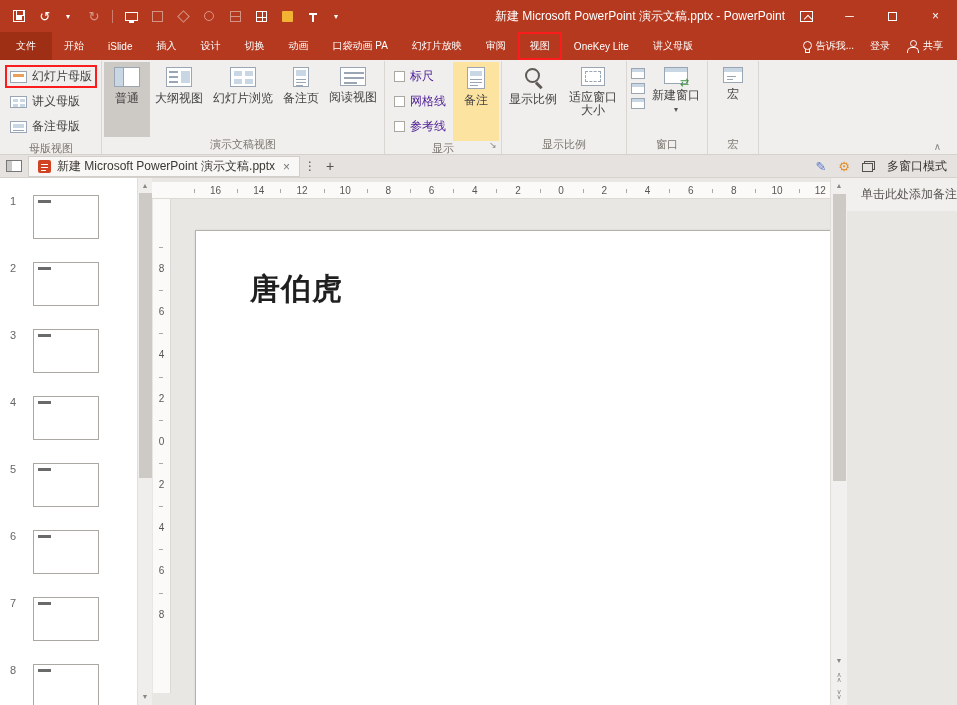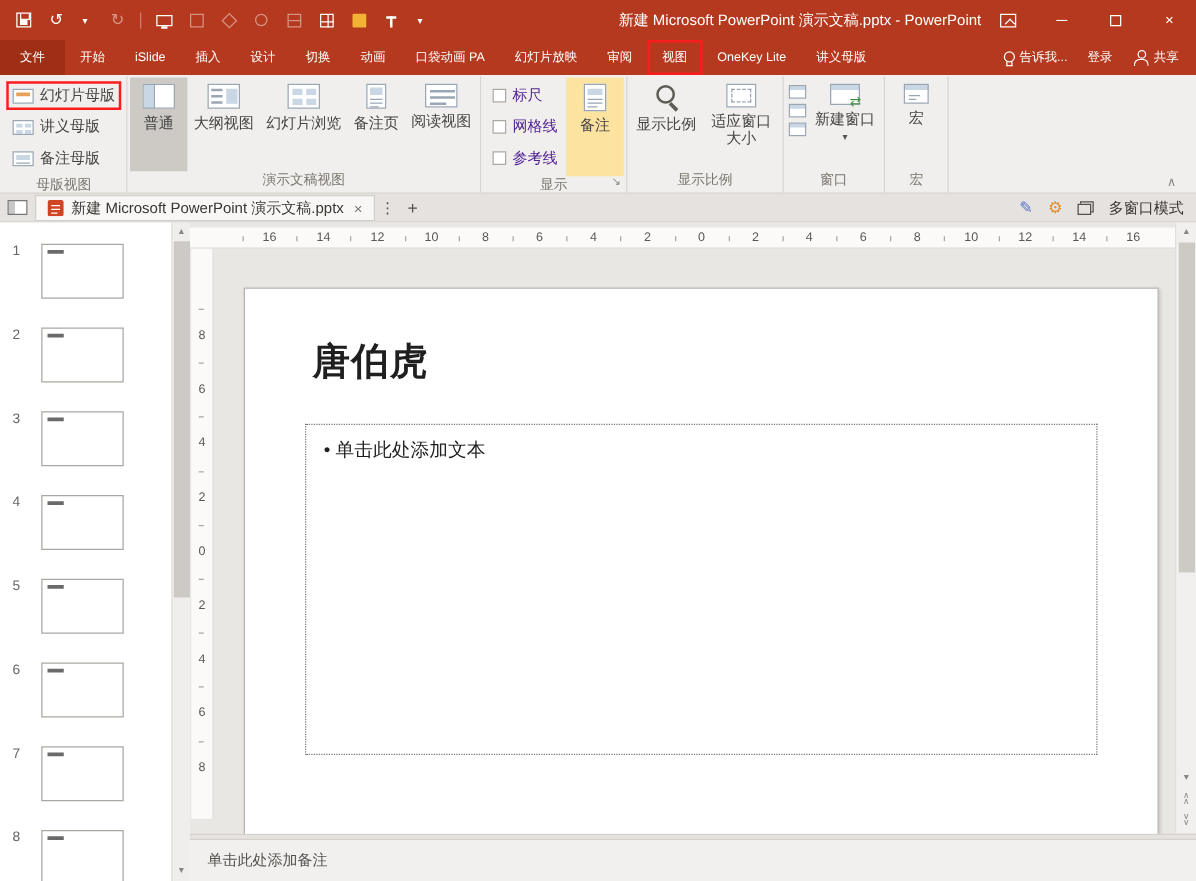--- a/index.html
+++ b/index.html
@@ -118,21 +118,21 @@
   .thumbs{width:137px;background:#fff;padding-top:17px;display:flex;flex-direction:column;gap:23px;overflow:hidden}
   .titem{display:flex;gap:9px;padding-left:10px;height:44px;flex:none}
   .tnum{width:14px;font-size:11px;color:#666}
   .tbox{width:66px;height:44px;border:1px solid #ABA7A2;background:#fff;position:relative}
   .tmark{position:absolute;top:4px;left:4px;width:13px;height:3px;background:#6A6A6A}
   .thumb-sb{width:15px;background:#F0EEEC;border-left:1px solid #E2DFDB;display:flex;flex-direction:column;align-items:center;padding:2px 0;font-size:7px;color:#8A8680}
   .sb-arrow{height:12px;line-height:12px}
   .sbthumb{width:13px;height:285px;background:#CDCAC6;margin-top:1px}
   .sbspace{flex:1}
 
-  .main{flex:1;display:flex;flex-direction:column;background:var(--canvasbg);min-width:0}
+  .main{flex:1;display:flex;flex-direction:row;background:var(--canvasbg);min-width:0}
   .canvasrow{flex:1;display:flex;min-height:0}
   .canvas{flex:1;position:relative;overflow:hidden}
   .hruler{position:absolute;top:4px;left:0;right:0;height:17px;background:#FBFAF9;border-bottom:1px solid #DDD9D5;display:flex;padding-left:42px;color:#5A5752;font-size:10px}
   .hcell{width:43.2px;flex:none;text-align:center;line-height:17px;position:relative}
   .hcell::after{content:"";position:absolute;left:0;top:7px;width:1px;height:4px;background:#ABA7A1}
   .vruler{position:absolute;top:21px;left:1px;width:18px;bottom:12px;background:#FBFAF9;border-right:1px solid #DDD9D5;color:#5A5752;font-size:10px;padding-top:48px;overflow:hidden}
   .vcell{height:43.2px;display:flex;align-items:center;justify-content:center;position:relative}
   .vcell::after{content:"";position:absolute;top:0;left:6px;width:4px;height:1px;background:#ABA7A1}
   .slide{position:absolute;left:43px;top:52px;width:732px;height:520px;background:#fff;border:1px solid #B5B1AC;box-shadow:1px 1px 3px rgba(0,0,0,.18)}
   .slide-title{position:absolute;left:54px;top:38px;font-size:30px;font-weight:600;color:#1F1F1F;letter-spacing:1px}
@@ -473,23 +473,20 @@
             <span class="vcell">4</span>
             <span class="vcell">2</span>
             <span class="vcell">0</span>
             <span class="vcell">2</span>
             <span class="vcell">4</span>
             <span class="vcell">6</span>
             <span class="vcell">8</span>
           </div>
         <div class="slide">
           <div class="slide-title">唐伯虎</div>
-          <div class="placeholder">
-            <span class="ph-text">• 单击此处添加文本</span>
-          </div>
         </div>
       </div>
       <div class="vsb">
         <span class="sb-arrow">▲</span>
         <span class="vtrack">
             <span class="vthumb"></span>
           </span>
         <span class="sb-arrow">▼</span>
         <span class="dbl">
             <span>∧</span>

